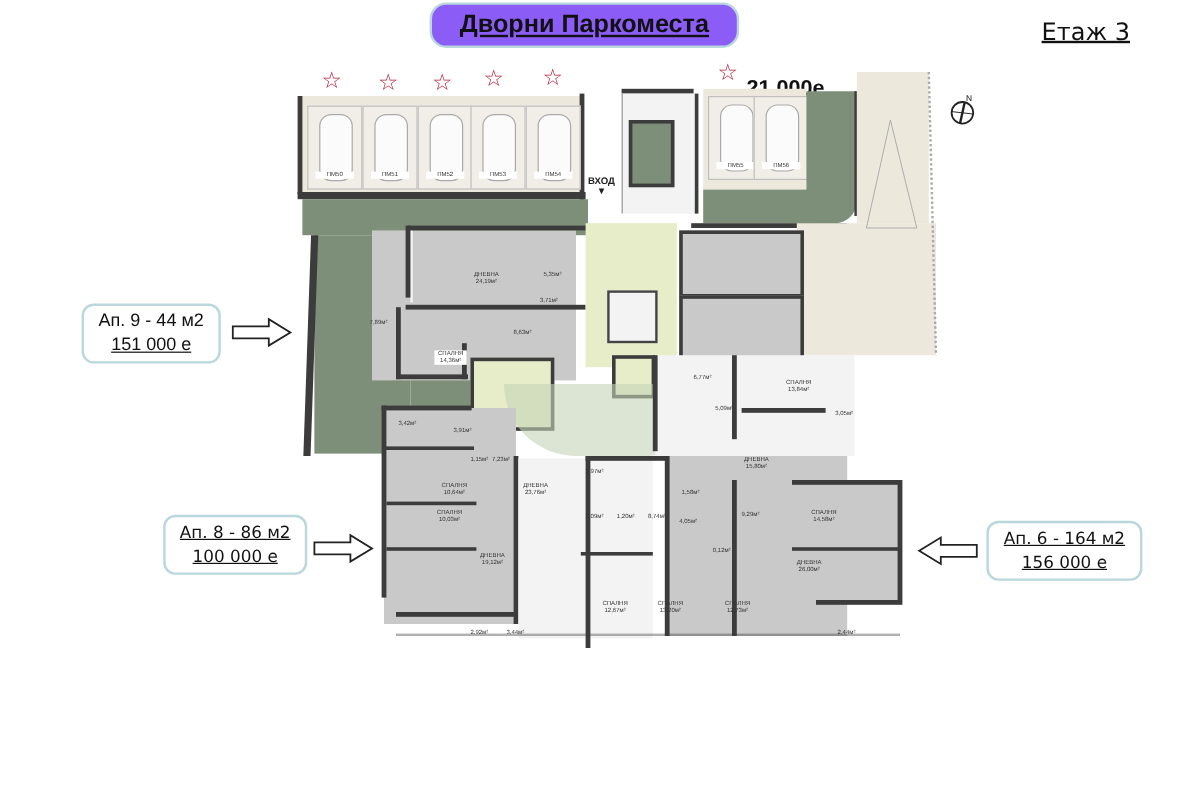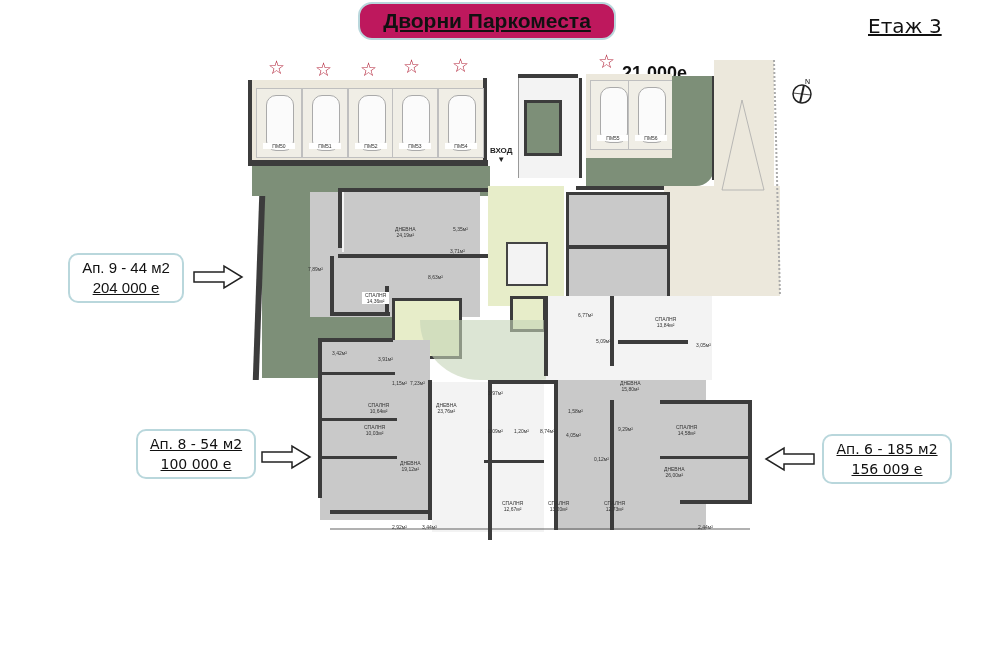--- a/index.html
+++ b/index.html
@@ -1,18 +1,18 @@
 <!DOCTYPE html>
 <html><head>
 <meta charset="utf-8">
 <style>
   html,body{margin:0;padding:0;background:#ffffff;}
   body{width:1000px;height:667px;position:relative;overflow:hidden;font-family:"Liberation Sans",sans-serif;}
   .abs{position:absolute;}
-  .title-box{left:358px;top:2px;width:254px;height:34px;border:2px solid #b9d7dc;border-radius:14px;background:#be185d;display:flex;align-items:center;justify-content:center;}
+  .title-box{left:358px;top:2px;width:254px;height:34px;border:2px solid #b9d7dc;border-radius:14px;background:#8b5cf6;display:flex;align-items:center;justify-content:center;}
   .title-text{font-weight:bold;font-size:21px;text-decoration:underline;color:#111;font-family:"Liberation Sans",sans-serif;}
   .floor-label{left:868px;top:14px;font-size:20px;text-decoration:underline;color:#111;font-family:"DejaVu Sans",sans-serif;}
   .star{color:#b3243a;font-size:19px;line-height:1;}
   .price-top{left:622px;top:63px;font-weight:bold;font-size:18px;text-decoration:underline;color:#111;}
   .apt-box{border:2px solid #b9d7dc;border-radius:10px;background:#fff;text-align:center;padding:3px 8px;font-size:15px;color:#111;line-height:20px;}
   .apt-box .u{text-decoration:underline;}
   .arrow svg{display:block;}
   .compass{left:790px;top:76px;}
   
   .wall{background:#3c3c3c;position:absolute;}
@@ -192,39 +192,39 @@
   <div class="room-label" style="left:664px;top:466px;"><span>ДНЕВНА</span><br><span>26,00м²</span></div>
   <div class="room-label" style="left:548px;top:500px;"><span>СПАЛНЯ</span><br><span>13,20м²</span></div>
   <div class="room-label" style="left:604px;top:500px;"><span>СПАЛНЯ</span><br><span>12,73м²</span></div>
   <div class="room-label" style="left:698px;top:524px;">2,44м²</div>
 
   <div class="wall" style="left:330px;top:528px;width:420px;height:2px;opacity:0.4;"></div>
 </div>
 
 <div class="abs apt-box" style="left:68px;top:253px;width:96px;">
   <div>Ап. 9 - 44 м2</div>
-  <div class="u">204 000 е</div>
+  <div class="u">151 000 е</div>
 </div>
 <div class="abs arrow" style="left:192px;top:264px;">
   <svg width="52" height="26" viewBox="0 0 52 26">
       <polygon points="2,8 32,8 32,2 50,13 32,24 32,18 2,18" fill="#fff" stroke="#222" stroke-width="1.5"></polygon>
     </svg>
 </div>
 
 <div class="abs apt-box" style="left:136px;top:429px;width:100px;font-family:'DejaVu Sans',sans-serif;font-size:14px;">
-  <div class="u">Ап. 8 - 54 м2</div>
+  <div class="u">Ап. 8 - 86 м2</div>
   <div class="u">100 000 е</div>
 </div>
 <div class="abs arrow" style="left:260px;top:444px;">
   <svg width="52" height="26" viewBox="0 0 52 26">
       <polygon points="2,8 32,8 32,2 50,13 32,24 32,18 2,18" fill="#fff" stroke="#222" stroke-width="1.5"></polygon>
     </svg>
 </div>
 
 <div class="abs arrow" style="left:764px;top:446px;">
   <svg width="52" height="26" viewBox="0 0 52 26">
       <polygon points="50,8 20,8 20,2 2,13 20,24 20,18 50,18" fill="#fff" stroke="#222" stroke-width="1.5"></polygon>
     </svg>
 </div>
 <div class="abs apt-box" style="left:822px;top:434px;width:110px;font-family:'DejaVu Sans',sans-serif;font-size:14px;">
-  <div class="u">Ап. 6 - 185 м2</div>
-  <div class="u">156 009 е</div>
+  <div class="u">Ап. 6 - 164 м2</div>
+  <div class="u">156 000 е</div>
 </div>
 
 </body></html>

